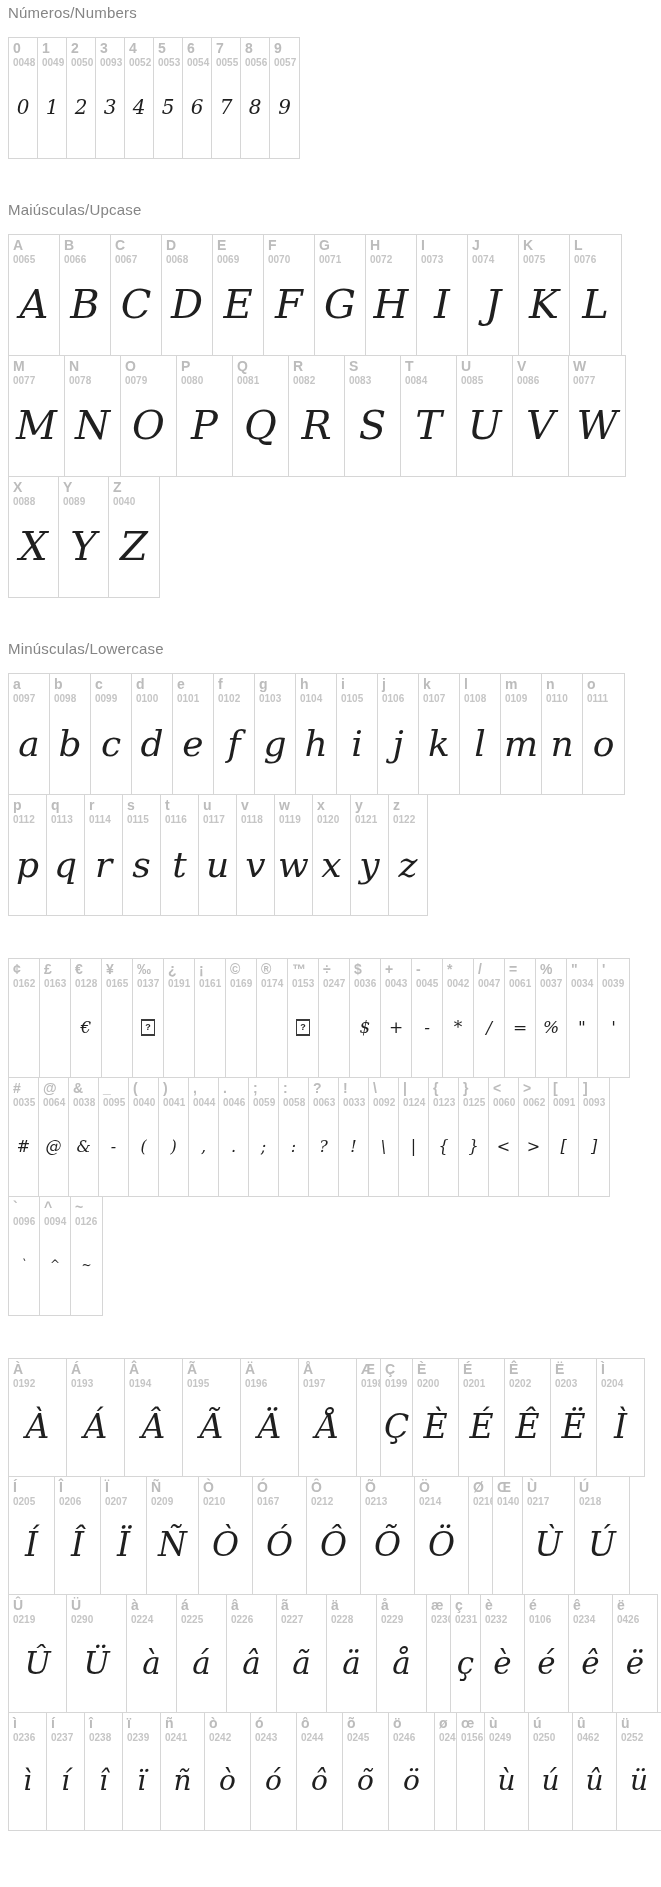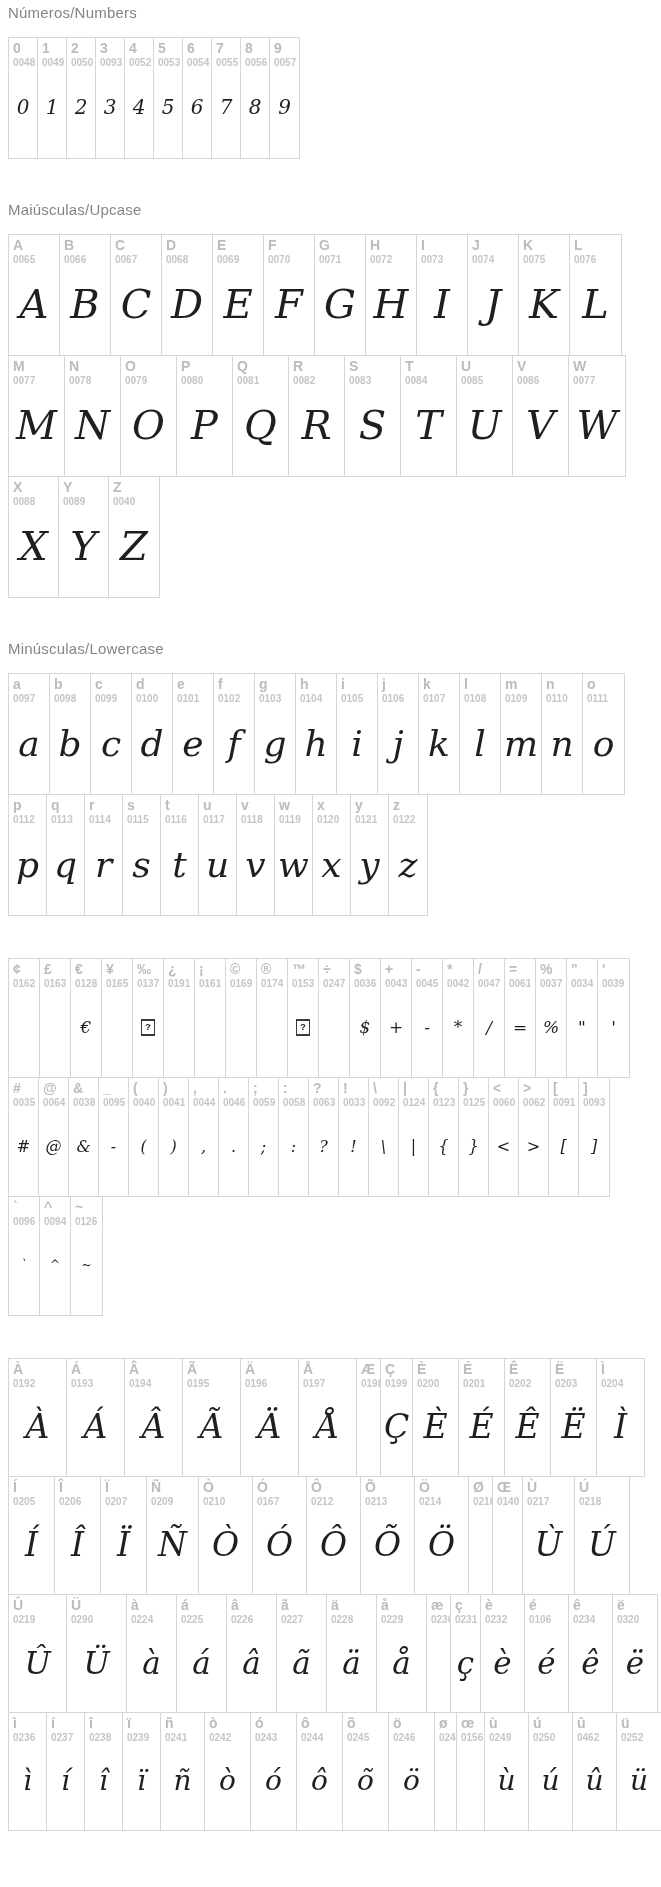--- a/index.html
+++ b/index.html
@@ -1120,21 +1120,21 @@
         <div class="cell" style="width: 44px;">
           <div class="cell-head">
             <span class="cell-char">ê</span>
             <span class="cell-code">0234</span>
           </div>
           <div class="cell-glyph" style="font-size: 31px;">ê</div>
         </div>
         <div class="cell" style="width: 44px;">
           <div class="cell-head">
             <span class="cell-char">ë</span>
-            <span class="cell-code">0320</span>
+            <span class="cell-code">0426</span>
           </div>
           <div class="cell-glyph" style="font-size: 31px;">ë</div>
         </div>
       </div>
       <div class="grid-row" style="height: 117px;">
         <div class="cell" style="width: 38px;">
           <div class="cell-head">
             <span class="cell-char">ì</span>
             <span class="cell-code">0236</span>
           </div>

